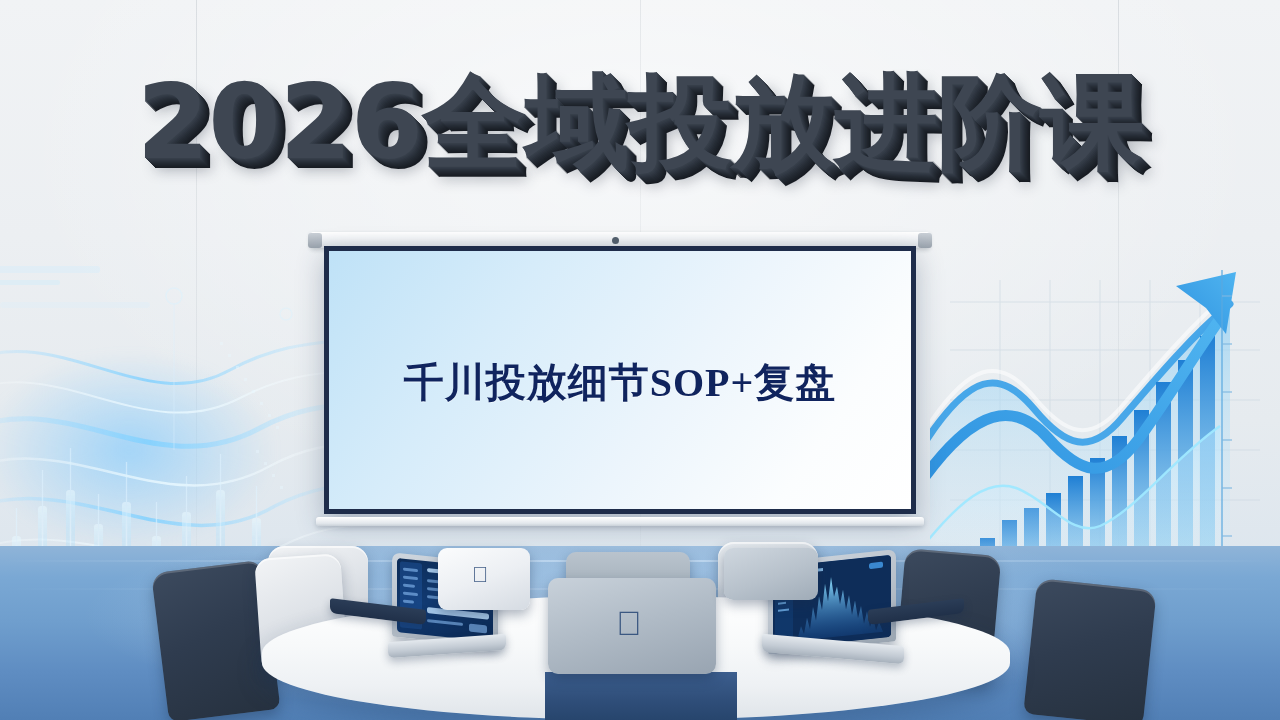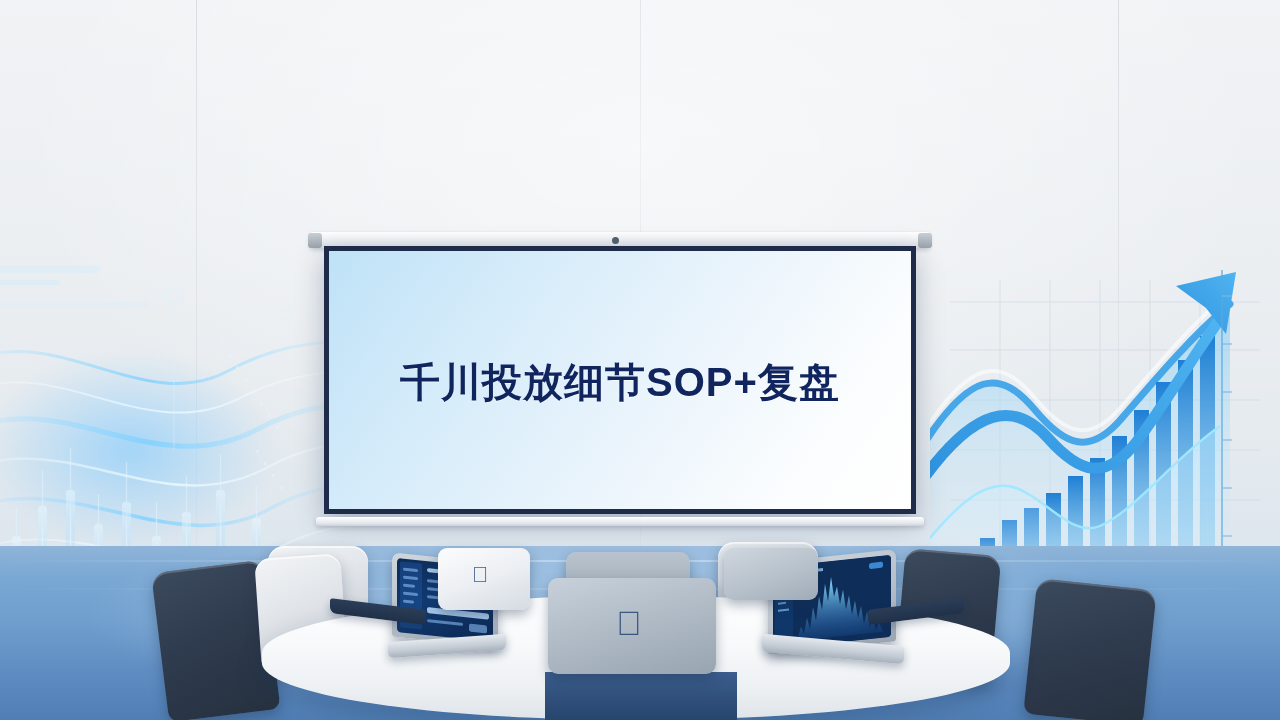--- a/index.html
+++ b/index.html
@@ -90,21 +90,21 @@
   .screen-bar{
     position:absolute;left:6px;top:285px;width:608px;height:9px;border-radius:3px;
     background:linear-gradient(180deg,#ffffff,#e2e7ec 70%,#c9d0d8);
     box-shadow:0 2px 5px rgba(60,70,85,.22);
   }
   .screen-text{
     position:absolute;left:0;right:0;top:104px;
     text-align:center;
     font-size:40px;font-weight:bold;letter-spacing:1px;
     color:#10245e;
-    font-family:Liberation Sans, sans-serif;
+    font-family:Liberation Serif, serif;
     text-shadow:0 1px 0 rgba(255,255,255,.5);
   }
 
   
   .headline{
     position:absolute;left:0;right:0;top:70px;
     text-align:center;
     font-size:104px;line-height:1;font-weight:bold;
     letter-spacing:-1px;
     color:#3e4652;
@@ -346,20 +346,21 @@
     <div class="roller-cap r"></div>
     <div class="roller-knob"></div>
     <div class="screen-body">
       <div class="screen-face">
         <div class="screen-text">千川投放细节SOP+复盘</div>
       </div>
     </div>
     <div class="screen-bar"></div>
   </div>
 
+  <div class="headline">2026全域投放进阶课</div>
 
   <div class="floor"></div>
   <div class="floor-sheen"></div>
   <div class="floor-line" style="top:560px"></div>
   <div class="floor-line" style="top:588px;opacity:.45"></div>
 
   <div class="chair light" style="left:268px;top:546px;width:100px;height:86px;">
     <div class="chair-back" style="left:0;top:0;width:100px;height:86px;"></div>
   </div>
   <div class="chair light" style="left:718px;top:542px;width:100px;height:86px;">

